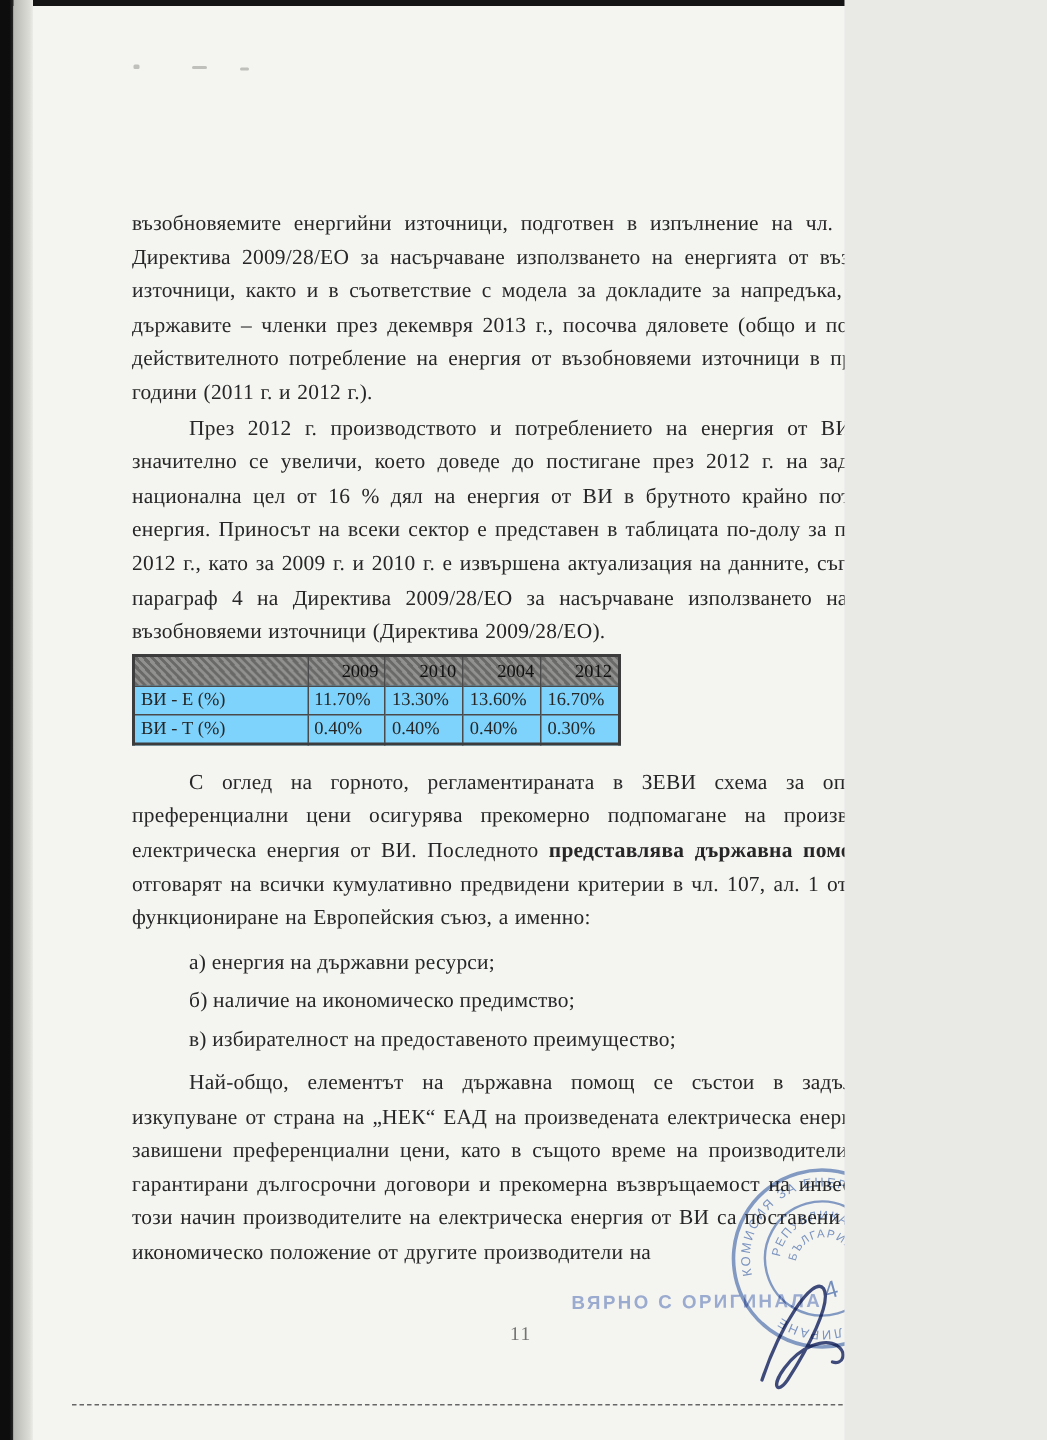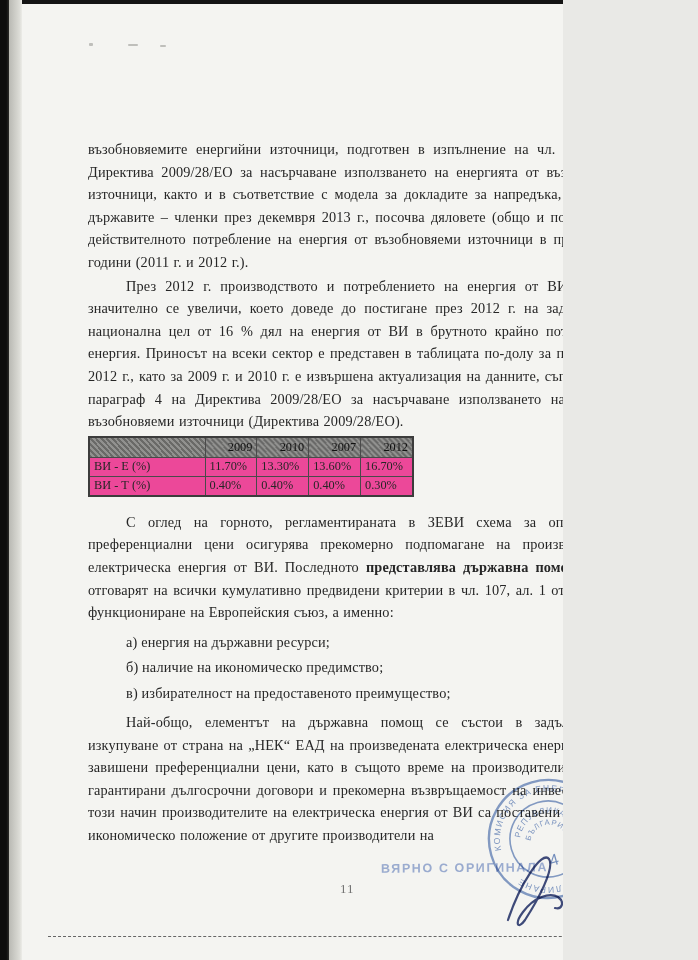--- a/index.html
+++ b/index.html
@@ -34,21 +34,21 @@
   }
   .caption .cap-label{font-style:italic;font-weight:normal;}
   .caption .cap-text{font-weight:bold;}
 
   table.ren{
     margin-top:3px;
     border-collapse:collapse;
     width:326px;
     font-size:12.3px;line-height:14px;
     border:2px solid #3c3c3c;
-    background:#ec4899;
+    background:#7dd3fc;
   }
   table.ren th, table.ren td{
     border:1px solid #4a4a4a;
     padding:1px 4px 2px 4px;
     font-weight:normal;
     white-space:nowrap;
   }
   table.ren thead th{
     background-color:#8a8a88;
     background-image:repeating-linear-gradient(47deg, rgba(20,20,20,.28) 0 2px, rgba(255,255,255,.06) 2px 4px);
@@ -118,21 +118,21 @@
 
     <div class="para indent">През 2012 г. производството и потреблението на енергия от ВИ в страната значително се увеличи, което доведе до постигане през 2012 г. на задължителната национална цел от 16 % дял на енергия от ВИ в брутното крайно потребление на енергия. Приносът на всеки сектор е представен в таблицата по-долу за периода 2009-2012 г., като за 2009 г. и 2010 г. е извършена актуализация на данните, съгласно чл. 22, параграф 4 на Директива 2009/28/ЕО за насърчаване използването на енергия от възобновяеми източници (Директива 2009/28/ЕО).</div>
 
 
     <table class="ren">
       <thead>
         <tr>
           <th class="lbl"></th>
           <th class="val">2009</th>
           <th class="val">2010</th>
-          <th class="val">2007</th>
+          <th class="val">2004</th>
           <th class="val">2012</th>
         </tr>
       </thead>
       <tbody>
         <tr>
           <td class="lbl">ВИ - Е (%)</td>
           <td class="val">11.70%</td>
           <td class="val">13.30%</td>
           <td class="val">13.60%</td>
           <td class="val">16.70%</td>

